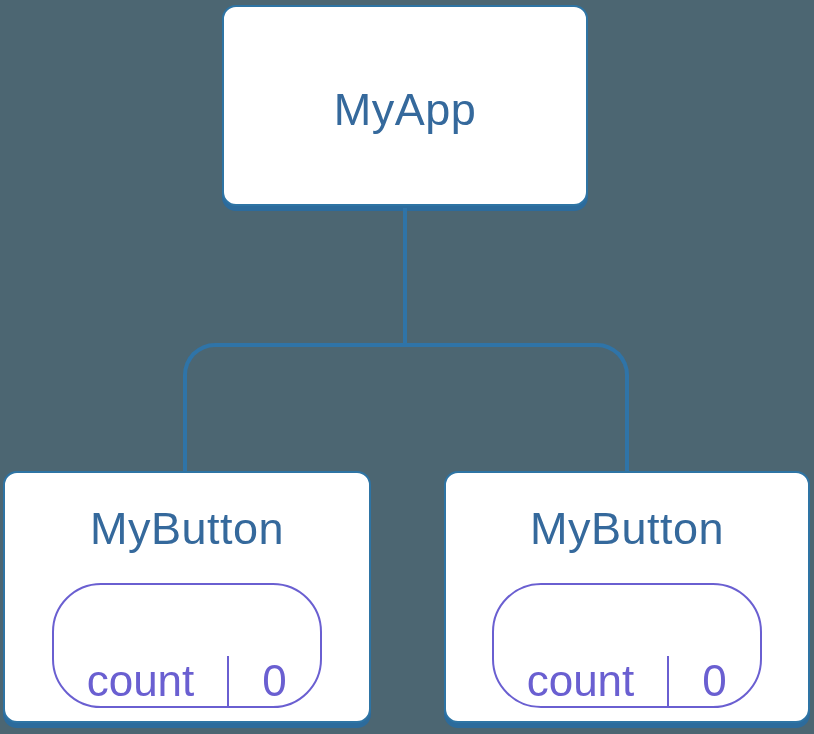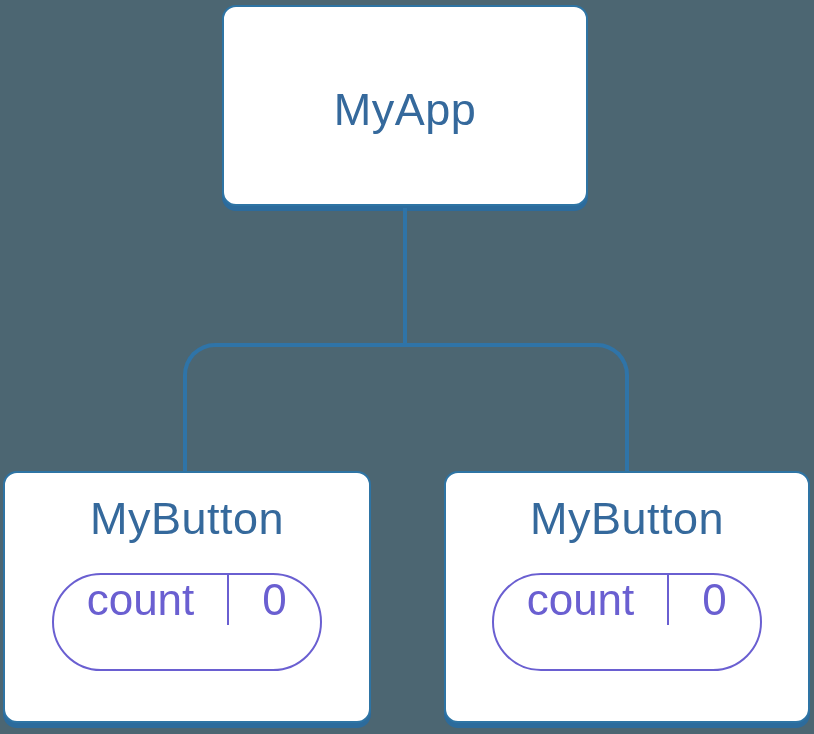--- a/index.html
+++ b/index.html
@@ -50,21 +50,21 @@
     height: 201px;
     justify-content: center;
   }
 
   .node-child {
     top: 471px;
     width: 368px;
     height: 252px;
     justify-content: flex-start;
   }
-  .node-child .node-label { margin-top: 20px; }
+  .node-child .node-label { margin-top: 30px; }
 
   .node-child-left  { left: 3px; }
   .node-child-right { left: 444px; width: 366px; }
 
   .connector-stem {
     position: absolute;
     left: 403px;
     top: 208px;
     width: 4px;
     height: 138px;
@@ -78,25 +78,25 @@
     width: 446px;
     height: 128px;
     border: 4px solid var(--connector);
     border-bottom: none;
     border-radius: 32px 32px 0 0;
   }
 
   .state-pill {
     margin-top: 28px;
     width: 270px;
-    height: 98px;
+    height: 125px;
     border: 2px solid var(--state-accent);
     border-radius: 49px;
     display: flex;
-    align-items: flex-start;
+    align-items: flex-end;
     overflow: hidden;
     background: var(--node-fill);
   }
 
   .state-key {
     width: 175px;
     display: flex;
     align-items: center;
     justify-content: center;
     border-right: 2px solid var(--state-accent);

